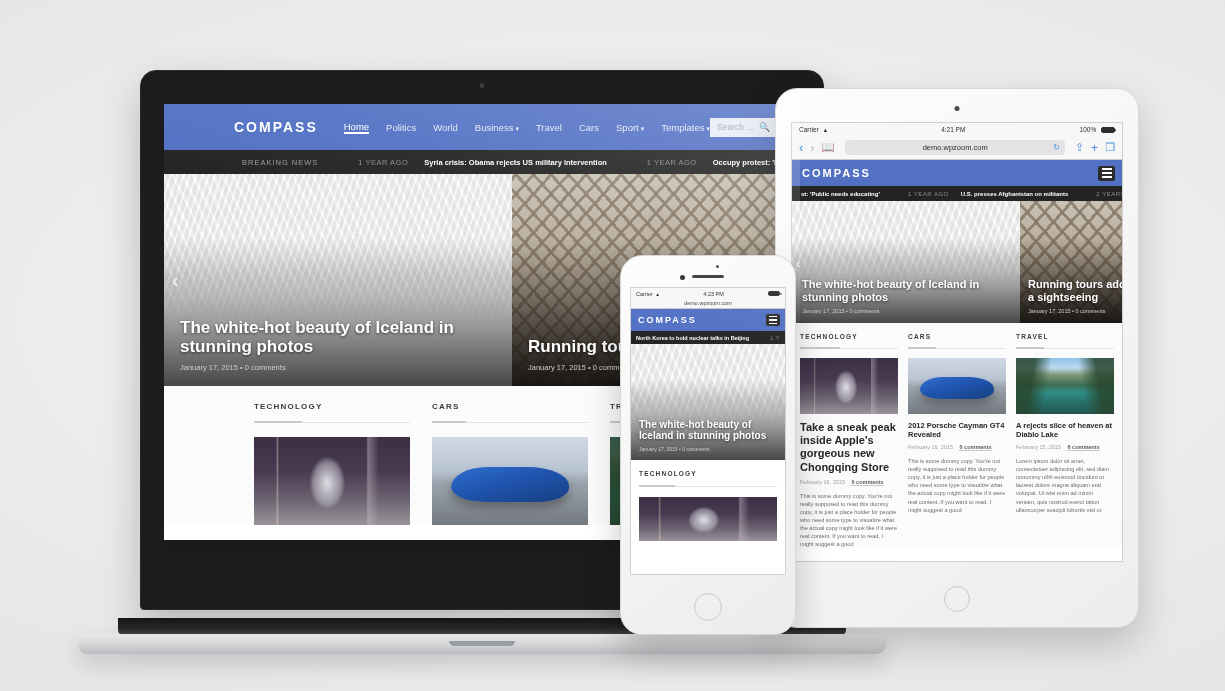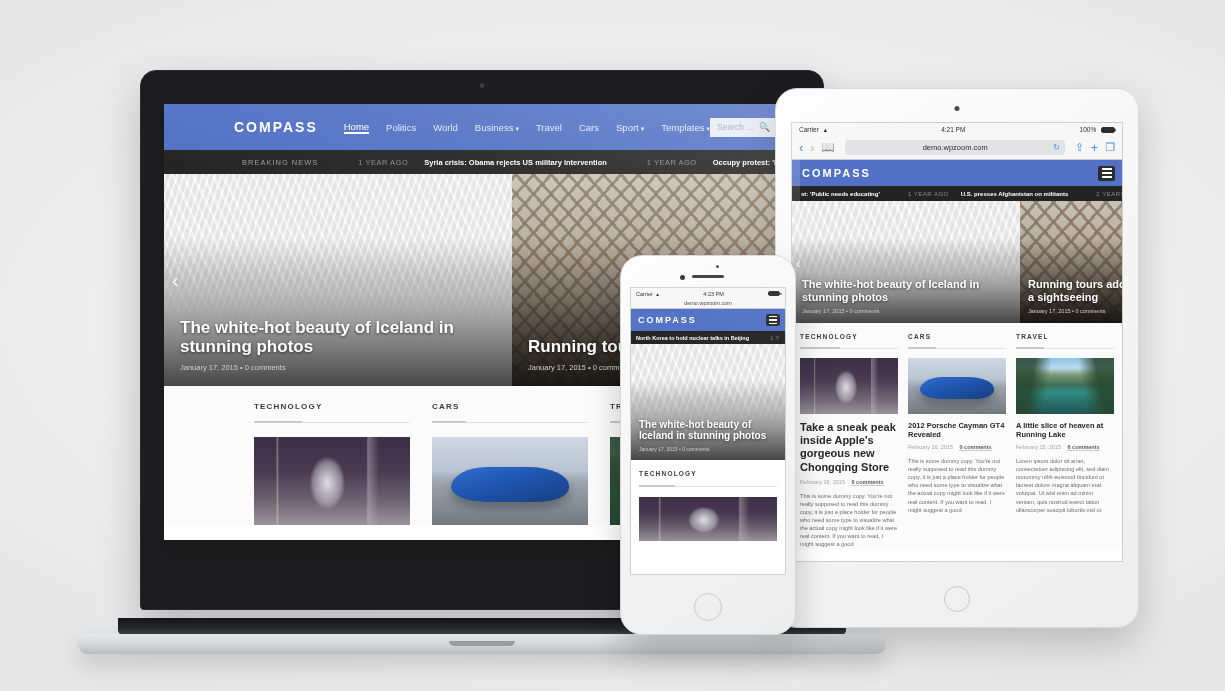--- a/index.html
+++ b/index.html
@@ -366,21 +366,21 @@
           <div class="card-x" style="font-size:5.6px;margin-top:7px;">This is some dummy copy. You're not really supposed to read this dummy copy, it is just a place holder for people who need some type to visualize what the actual copy might look like if it were real content. If you want to read, I might suggest a good</div>
         </div>
         <div class="sec" style="flex:1;">
           <div class="sec-h" style="font-size:6.5px;">TRAVEL</div>
           <div class="sec-rule" style="margin-top:8px;">
               <i style="width:28px;"></i>
             </div>
           <div class="thumb" style="height:56px;margin-top:9px;">
               <div class="ph-lake"></div>
             </div>
-          <div class="card-t" style="font-size:7.5px;margin-top:7px;">A little slice of heaven at Running Lake</div>
+          <div class="card-t" style="font-size:7.5px;margin-top:7px;">A rejects slice of heaven at Diablo Lake</div>
           <div class="card-m" style="font-size:5.5px;margin-top:5px;">
             <span>February 15, 2015</span>
             <b style="margin-left:5px;">6 comments</b>
           </div>
           <div class="card-x" style="font-size:5.6px;margin-top:7px;">Lorem ipsum dolor sit amet, consectetuer adipiscing elit, sed diam nonummy nibh euismod tincidunt ut laoreet dolore magna aliquam erat volutpat. Ut wisi enim ad minim veniam, quis nostrud exerci tation ullamcorper suscipit lobortis nisl ut</div>
         </div>
       </div>
     </div>
   </div>
 </div>

